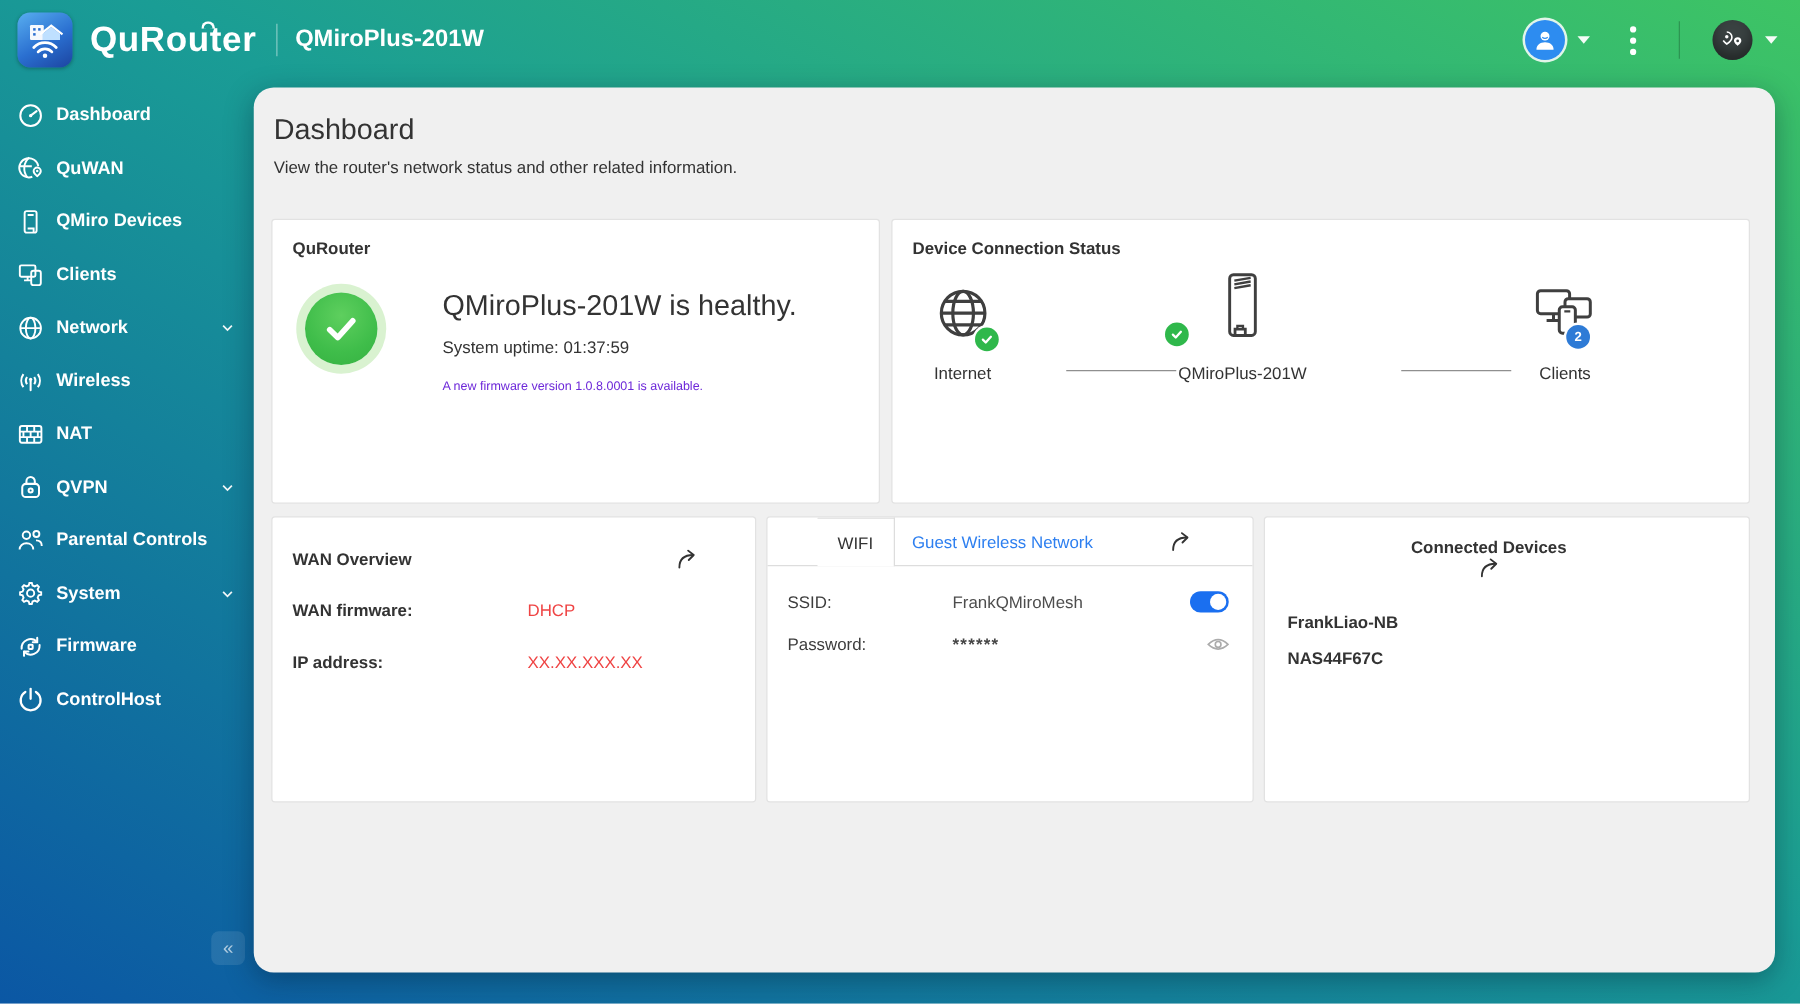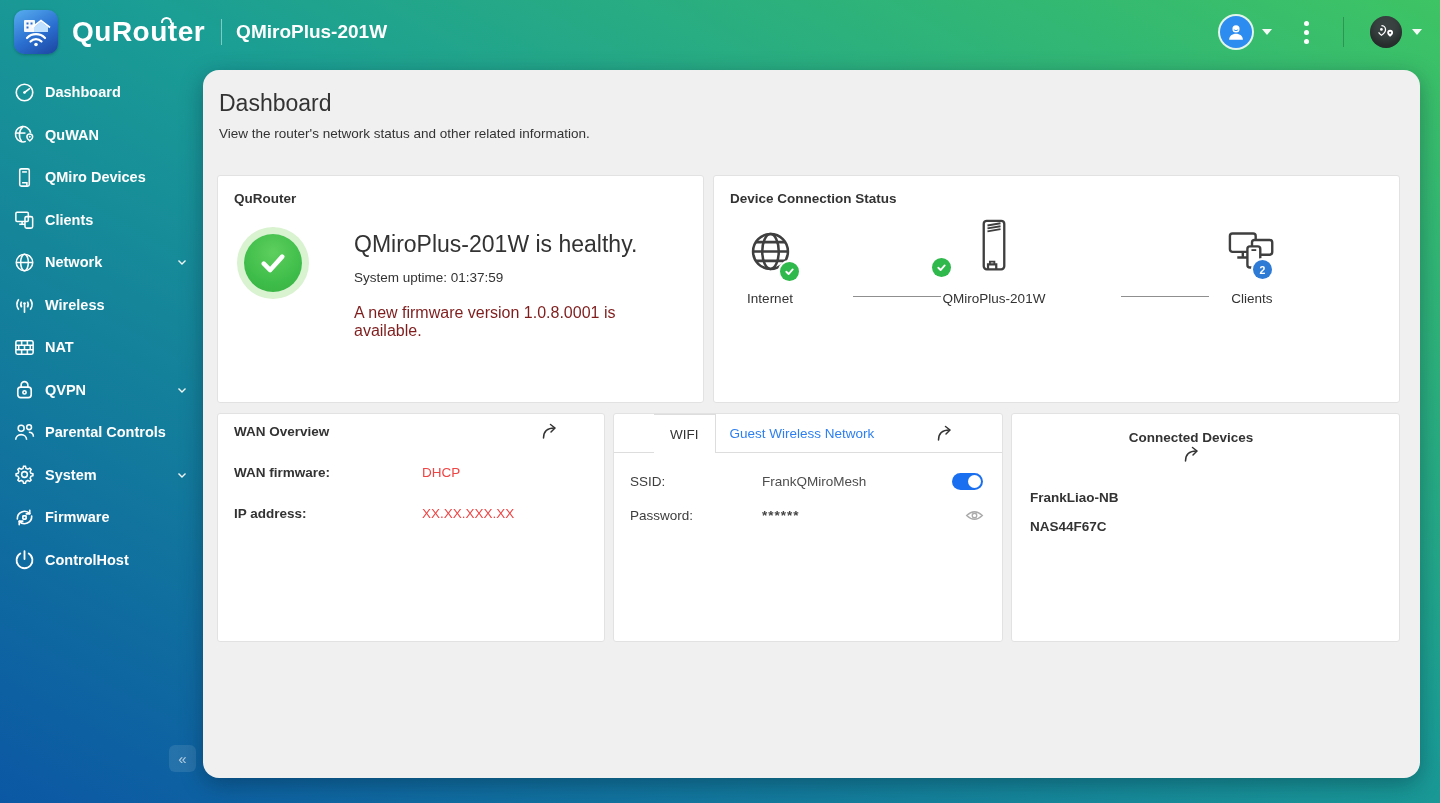--- a/index.html
+++ b/index.html
@@ -95,21 +95,21 @@
   .ov-body { display:flex; padding:14px 16px 0 16px; }
   .health-circle {
     width:58px; height:58px; border-radius:50%; margin:8px 0 0 10px; flex:0 0 auto;
     background:radial-gradient(circle at 50% 32%, #5ecf5e 0%, #3fbd4a 60%, #35b141 100%);
     box-shadow:0 0 0 7px #d9f2d0;
     display:flex; align-items:center; justify-content:center;
   }
   .ov-text { margin-left:52px; }
   .health-title { font-size:23px; font-weight:400; color:#333; margin-top:5px; }
   .uptime { font-size:13.5px; color:#333; margin-top:12px; }
-  .fw-link { display:inline-block; font-size:16px; color:#7f1d1d; margin-top:19px; text-decoration:none; cursor:pointer; }
+  .fw-link { display:inline-block; font-size:10px; color:#6d28d9; margin-top:19px; text-decoration:none; cursor:pointer; }
 
   
   .card-conn { flex:1; height:228px; }
   .conn-body { position:relative; height:170px; }
   .conn-node { position:absolute; display:flex; flex-direction:column; align-items:center; }
   .conn-icon-wrap { position:relative; height:52px; display:flex; align-items:flex-end; }
   .conn-label { font-size:13.5px; color:#333; margin-top:13px; white-space:nowrap; }
   .badge {
     position:absolute; width:19px; height:19px; border-radius:50%;
     display:flex; align-items:center; justify-content:center;
@@ -463,21 +463,21 @@
             <div class="conn-label">Clients</div>
           </div>
 
         </div>
       </section>
     </div>
 
     <div class="cards-row2">
 
       <section class="card card-wan">
-        <div class="card-head" style="padding-top:8px;gap:20px;">
+        <div class="card-head" style="padding-top:24px;gap:20px;">
           <span class="card-title">WAN Overview</span>
           <span class="link-arrow">
             <svg viewBox="0 0 19 19" fill="none" stroke="#333" stroke-width="1.5" stroke-linecap="round" stroke-linejoin="round">
               <path d="M3.5 16 C3.5 9 8 6 14.5 6"></path>
                 <path d="M10.5 2.5 L15 6 L11 10"></path>
             </svg>
           </span>
         </div>
         <div class="info-rows">
           <div class="info-row">

